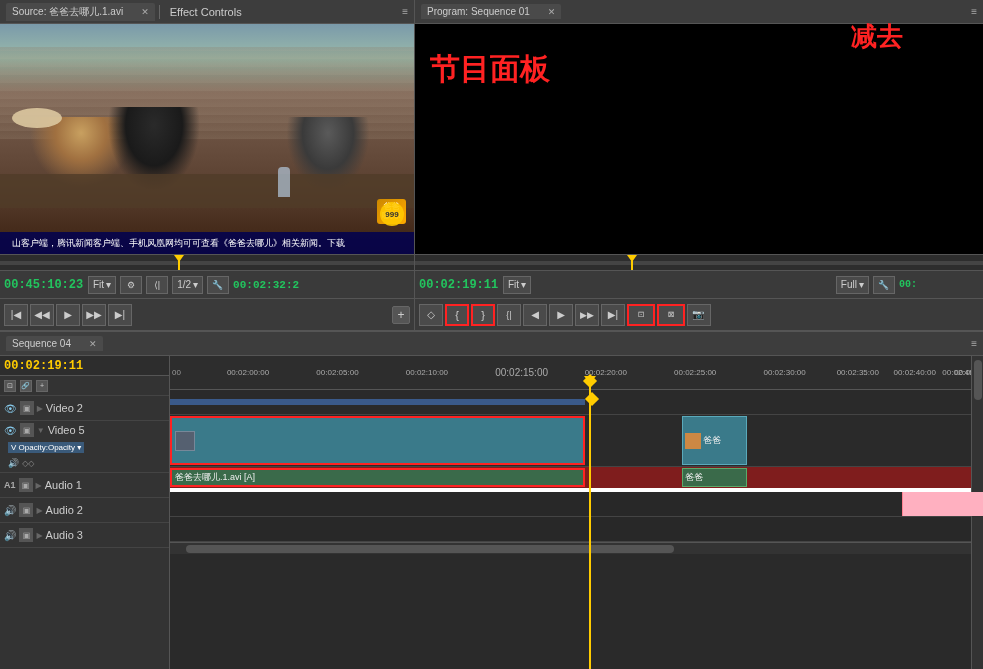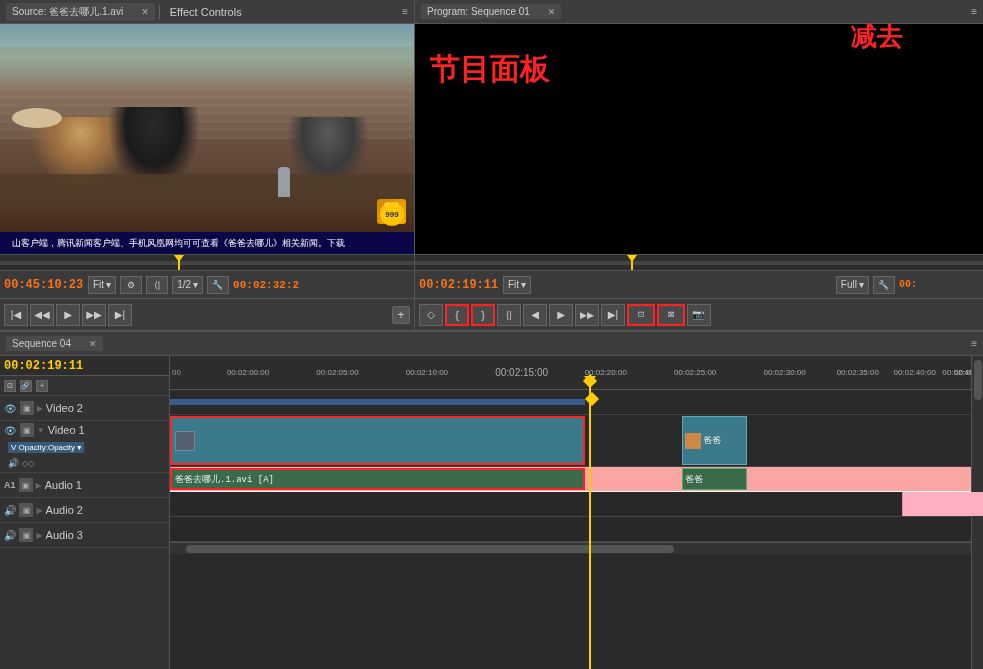--- a/index.html
+++ b/index.html
@@ -128,21 +128,21 @@
       background: #3a3a3a;
       display: flex;
       align-items: center;
       padding: 0 4px;
       gap: 4px;
       border-top: 1px solid #555;
       font-size: 11px;
     }
 
     .timecode {
-      color: #f97316;
+      color: #22c55e;
       font-size: 12px;
       font-weight: bold;
       font-family: 'Courier New', monospace;
       min-width: 80px;
     }
 
     .dropdown-btn {
       background: #4a4a4a;
       border: 1px solid #666;
       color: #ccc;
@@ -545,21 +545,21 @@
         <span class="track-icon">▣</span>
         <span style="font-size:8px;color:#666;">▶</span>
         <span class="track-name">Video 2</span>
       </div>
 
       <div class="track-label-row tall" style="height:52px;flex-direction:column;align-items:flex-start;justify-content:flex-start;padding:2px 4px;">
         <div style="display:flex;align-items:center;gap:3px;width:100%;">
           <span class="eye-icon">👁</span>
           <span class="track-icon">▣</span>
           <span style="font-size:8px;color:#666;">▼</span>
-          <span class="track-name">Video 1</span>
+          <span class="track-name">Video 5</span>
         </div>
         <div style="display:flex;align-items:center;gap:3px;margin-top:2px;margin-left:4px;">
           <span style="background:#3a5a7a;color:#fff;font-size:8px;padding:1px 3px;">V Opacity:Opacity ▾</span>
         </div>
         <div style="display:flex;align-items:center;gap:3px;margin-top:2px;margin-left:4px;">
           <span style="font-size:9px;">🔊</span>
           <span style="font-size:8px;color:#888;">◇◇</span>
         </div>
       </div>
 
@@ -625,21 +625,21 @@
         <div style="position:absolute;top:4px;left:2px;font-size:9px;color:#eee;z-index:2;pointer-events:none;"></div>
 
         <div style="position:absolute;top:1px;left:63%;width:8%;height:calc(100% - 2px);background:#3a7a8a;border:1px solid #5aaabb;display:flex;align-items:center;padding:0 2px;font-size:9px;color:#eee;overflow:hidden;">
           <div style="width:16px;height:16px;background:#cc8844;margin-right:2px;flex-shrink:0;"></div>
           <span>爸爸</span>
         </div>
 
         <div style="position:absolute;top:1px;left:0%;width:51%;height:calc(100% - 2px);border:2px solid #ff2222;pointer-events:none;z-index:9;"></div>
       </div>
 
-      <div class="track-row" style="height:25px;background:#fca5a5;border-bottom:1px solid #ffffff;position:relative;font-family:Liberation Mono, monospace;">
+      <div class="track-row" style="height:25px;background:#7f1d1d;border-bottom:4px solid #ffffff;position:relative;">
 
         <div style="position:absolute;top:1px;left:0%;width:51%;height:calc(100% - 2px);background:#3a6a4a;border:1px solid #5aaa6a;display:flex;align-items:center;padding:0 4px;font-size:9px;color:#eee;overflow:hidden;">
           <span>爸爸去哪儿.1.avi [A]</span>
         </div>
 
         <div style="position:absolute;top:1px;left:63%;width:8%;height:calc(100% - 2px);background:#3a6a4a;border:1px solid #5aaa6a;display:flex;align-items:center;padding:0 2px;font-size:9px;color:#eee;overflow:hidden;">
           <span>爸爸</span>
         </div>
 
         <div style="position:absolute;top:1px;left:0%;width:51%;height:calc(100% - 2px);border:2px solid #ff2222;pointer-events:none;z-index:9;"></div>

